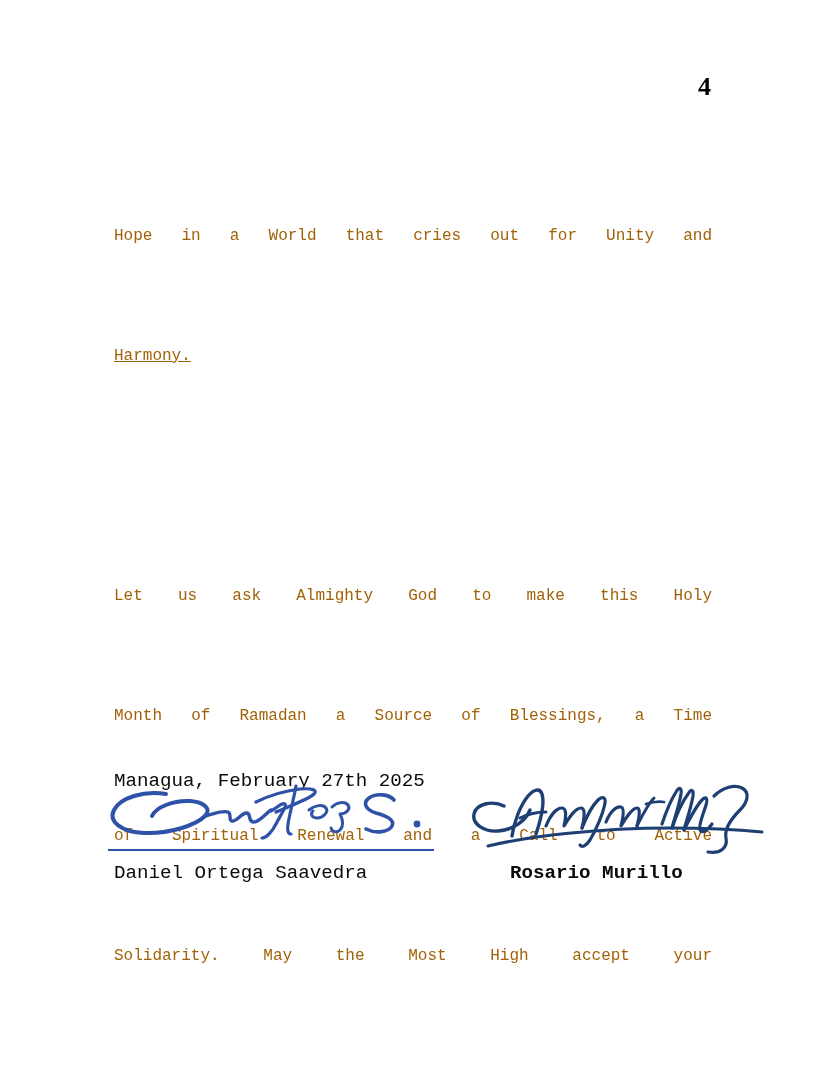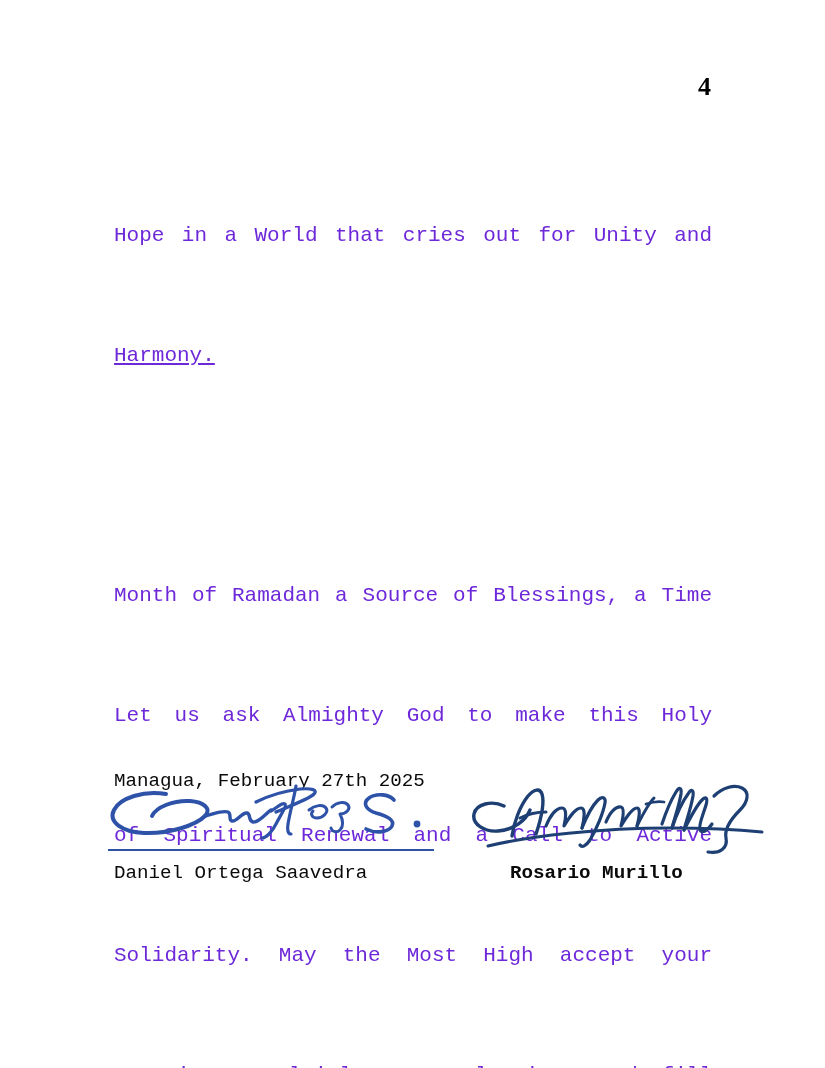--- a/index.html
+++ b/index.html
@@ -35,23 +35,23 @@
 
   
   .body-block {
     position: absolute;
     left: 114px;
     top: 136px;
     width: 598px;
   }
   .para {
     margin: 0 0 40px 0;
-    font-size: 21px;
+    font-size: 16px;
     line-height: 40px;
-    color: #6d28d9;
+    color: #a16207;
     text-align: justify;
     text-justify: inter-word;
     letter-spacing: 0px;
     white-space: pre-wrap;
   }
   .para:last-of-type { margin-bottom: 0; }
 
   
   .para .line {
     display: block;
@@ -125,22 +125,22 @@
   <div class="page-number">4</div>
 
   <div class="body-block">
 
     <div class="para">
       <span class="line">Hope in a World that cries out for Unity and</span>
       <span class="line last">Harmony.</span>
     </div>
 
     <div class="para">
+      <span class="line">Let us ask Almighty God to make this Holy</span>
       <span class="line">Month of Ramadan a Source of Blessings, a Time</span>
-      <span class="line">Let us ask Almighty God to make this Holy</span>
       <span class="line">of Spiritual Renewal and a Call to Active</span>
       <span class="line">Solidarity. May the Most High accept your</span>
       <span class="line">Devotions, multiply your Blessings and fill</span>
       
     </div>
 
   </div>
 
   <div class="date-line">Managua, February 27th 2025</div>
 

